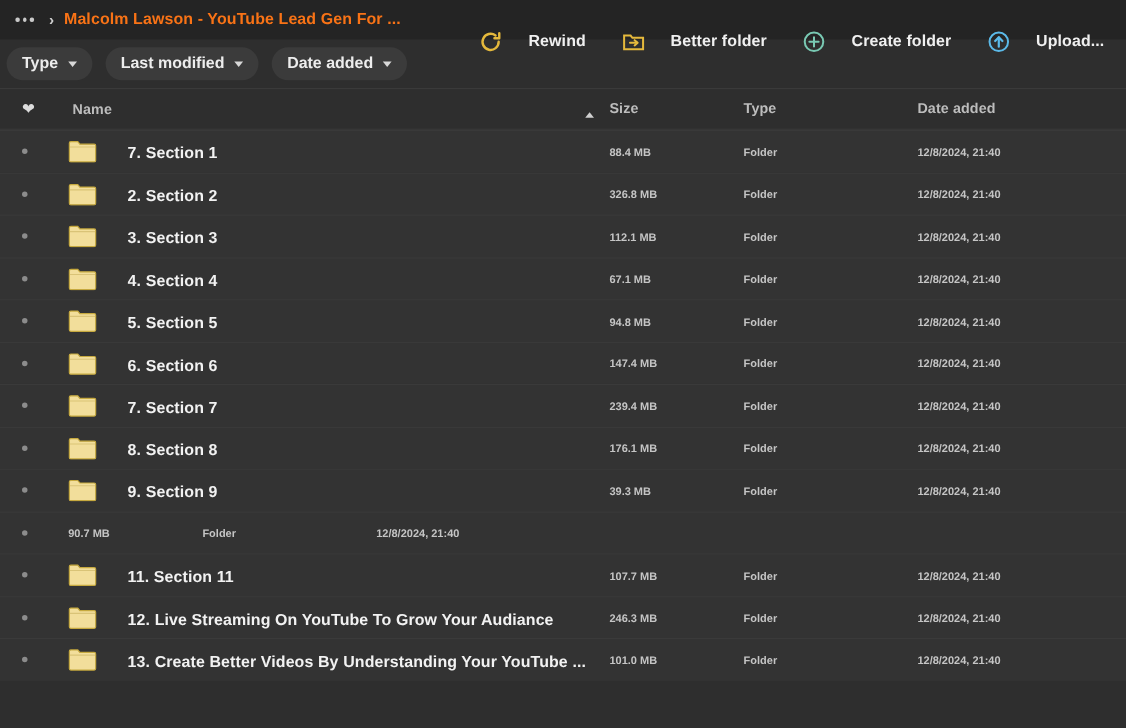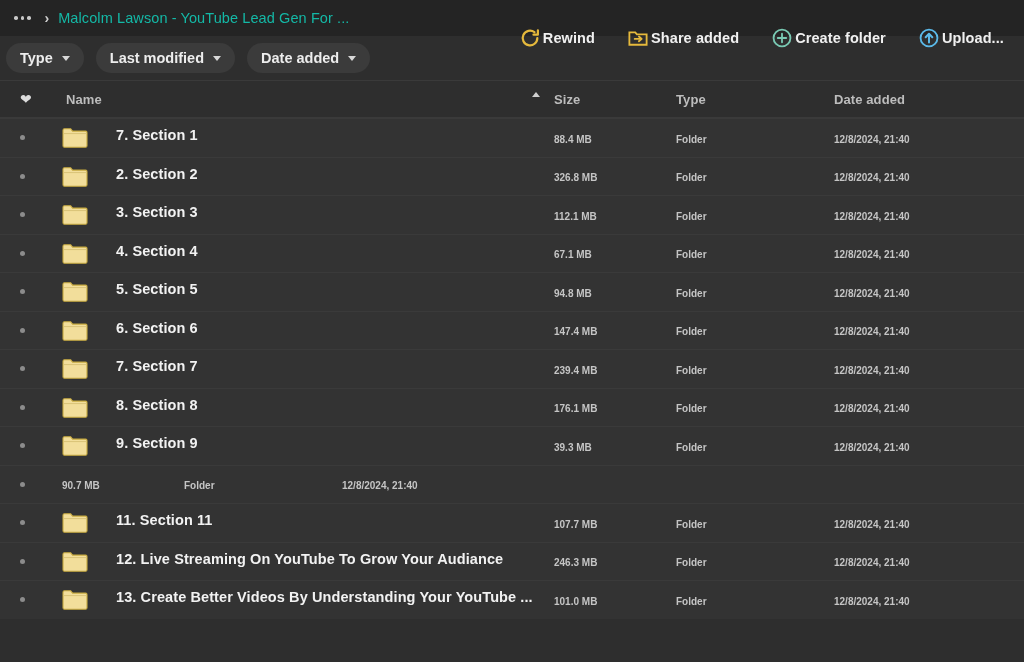--- a/index.html
+++ b/index.html
@@ -43,36 +43,36 @@
   .crumb-sep {
     color: #cfcfcf;
     font-size: 14px;
     font-weight: bold;
     margin: 0 9px 0 8px;
     line-height: 1;
   }
 
   .crumb-title {
     font-size: 14.5px;
-    font-weight: normal;
-    color: #14b8a6;
+    font-weight: bold;
+    color: #f97316;
     white-space: nowrap;
     letter-spacing: .1px;
   }
 
   .toolbar {
     margin-left: auto;
     display: flex;
     align-items: center;
   }
 
   .tool-btn {
     display: flex;
     align-items: center;
-    gap: 2px;
+    gap: 23px;
     padding: 5px 10px;
     border-radius: 4px;
     cursor: pointer;
     white-space: nowrap;
     margin-left: 12px;
     margin-top: 40px;
   }
   .tool-btn .lbl {
     font-size: 14.5px;
     font-weight: bold;
@@ -149,21 +149,21 @@
   .dot {
     width: 5px; height: 5px;
     border-radius: 50%;
     background: #8c8c8c;
     display: block;
   }
 
   .c-name {
     flex: 1 1 auto;
     display: flex;
-    align-items: flex-start;
+    align-items: flex-end;
     min-width: 0;
     padding-right: 14px;
   }
   .fico { width: 26px; height: 21px; flex: 0 0 26px; display: block; }
   .fname {
     font-size: 14.5px;
     font-weight: bold;
     color: #f2f2f2;
     margin-left: 28px;
     white-space: nowrap;
@@ -221,21 +221,21 @@
       </svg>
       <span class="lbl">Rewind</span>
     </div>
 
     <div class="tool-btn">
       <svg class="tool-ico" viewBox="0 0 24 24">
         <path d="M2.6 5.8h6.4l1.8 2.2h10.6v11.4H2.6z" fill="none" stroke="#e5b93c" stroke-width="2"></path>
         <path d="M8.4 13h7" stroke="#e5b93c" stroke-width="2" stroke-linecap="round"></path>
         <path d="M13 10.4l3 2.6-3 2.6" fill="none" stroke="#e5b93c" stroke-width="2" stroke-linecap="round" stroke-linejoin="round"></path>
       </svg>
-      <span class="lbl">Share added</span>
+      <span class="lbl">Better folder</span>
     </div>
 
     <div class="tool-btn">
       <svg class="tool-ico" viewBox="0 0 24 24">
         <circle cx="12" cy="12" r="9.2" fill="none" stroke="#79c9b3" stroke-width="2"></circle>
         <path d="M12 7.4v9.2M7.4 12h9.2" stroke="#79c9b3" stroke-width="2" stroke-linecap="round"></path>
       </svg>
       <span class="lbl">Create folder</span>
     </div>
 

